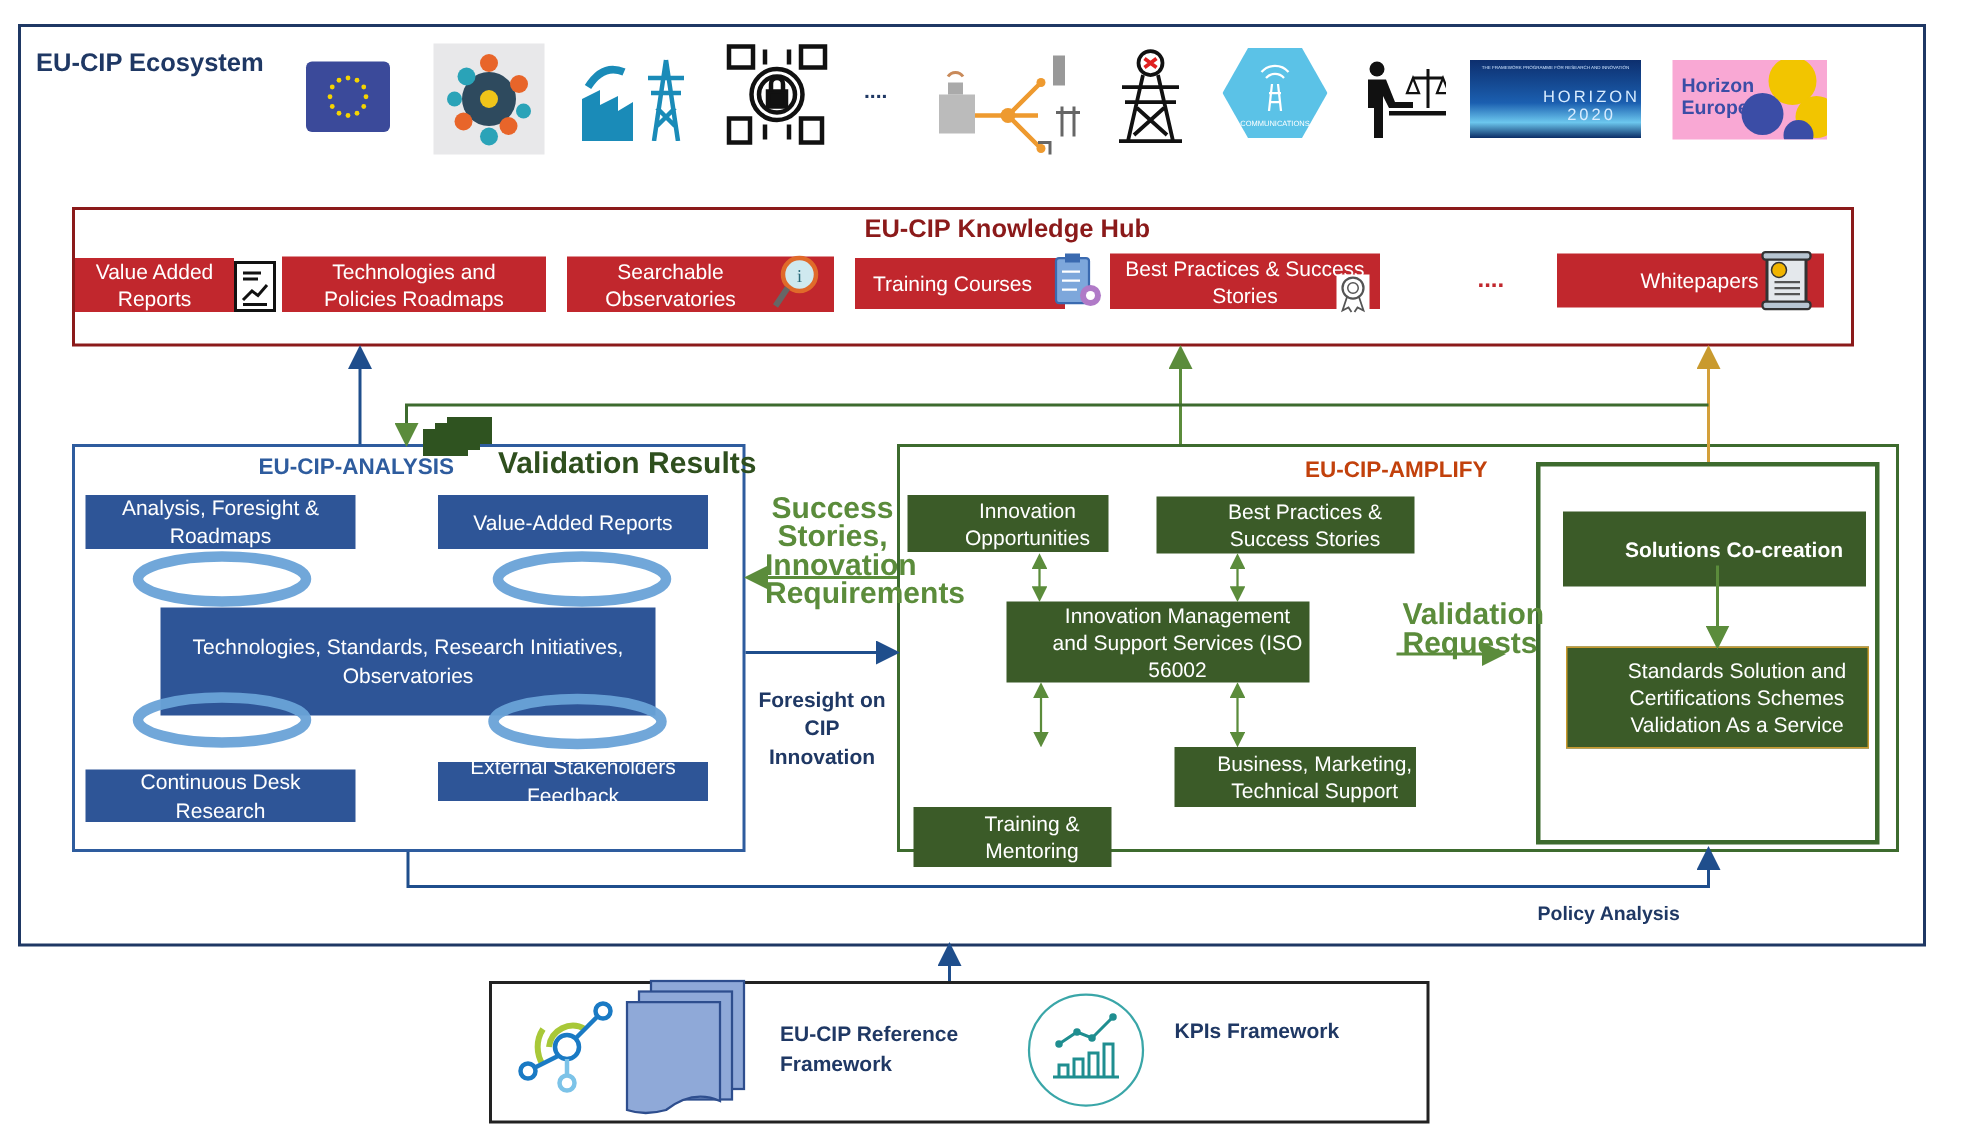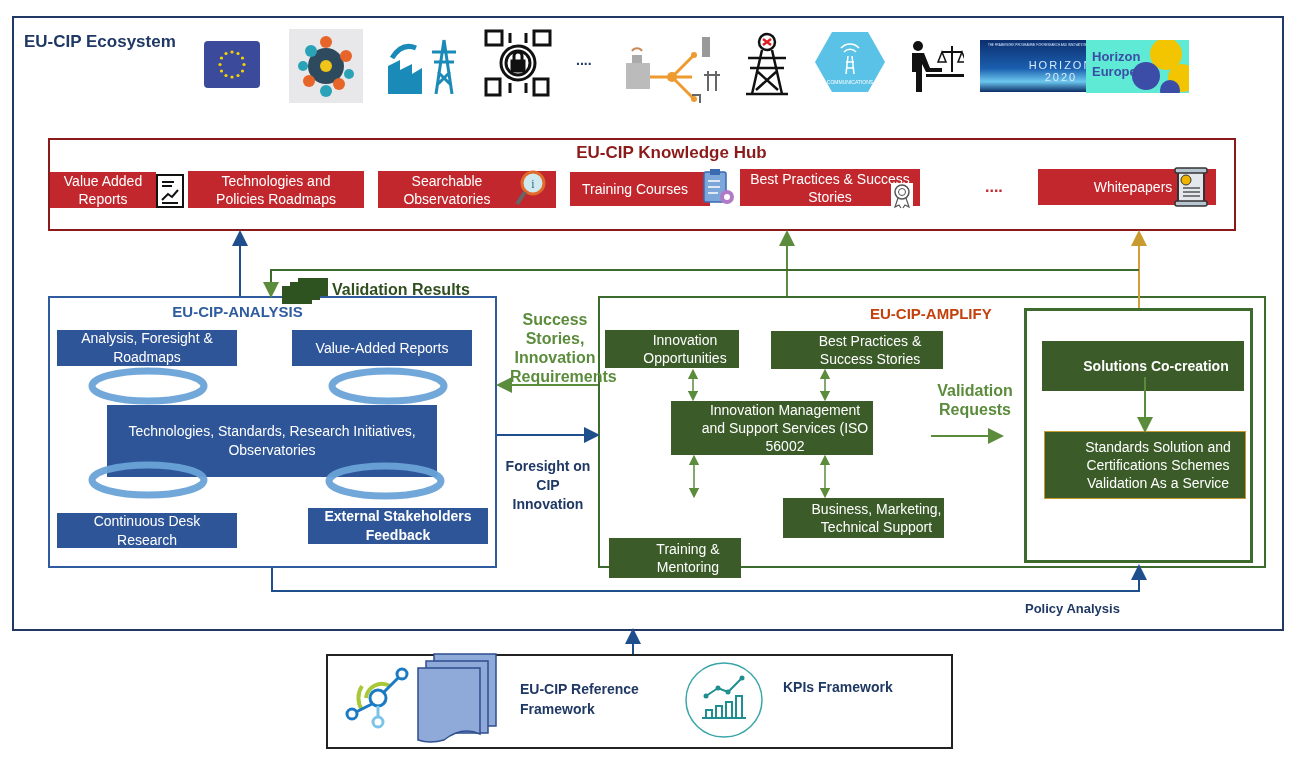--- a/index.html
+++ b/index.html
@@ -16,21 +16,21 @@
   .hub-dots { position: absolute; color: #c1272d; font-size: 16px; font-weight: bold; }
   #analysis { left: 48px; top: 296px; width: 449px; height: 272px; border: 2px solid #2e5c9e; }
   #analysis-title { left: 48px; top: 303px; width: 449px; text-align: center; font-size: 15px; font-weight: bold; color: #2e5c9e; padding-right: 70px; }
   .blue-box { position: absolute; background: #2e5597; color: #ffffff; font-size: 14px; text-align: center;
               display: flex; align-items: center; justify-content: center; line-height: 19px; }
   #amplify { left: 598px; top: 296px; width: 668px; height: 272px; border: 2.5px solid #3d6b2e; }
   #amplify-title { left: 870px; top: 305px; font-size: 15px; font-weight: bold; color: #c2410c; }
   #validation-box { left: 1024px; top: 308px; width: 229px; height: 255px; border: 3px solid #3d6b2e; }
   .green-box { position: absolute; background: #3b5b28; color: #ffffff; font-size: 14px; text-align: center;
                display: flex; align-items: center; justify-content: center; line-height: 18px; padding-left: 26px; }
-  .label-green { position: absolute; color: #5b8c3b; font-size: 16px; font-weight: bold; text-align: center; line-height: 19px; }
+  .label-green { position: absolute; color: #5b8c3b; font-size: 20px; font-weight: bold; text-align: center; line-height: 19px; margin-top: 20px; }
   .label-blue { position: absolute; color: #1f3864; font-size: 14px; font-weight: bold; text-align: center; line-height: 19px; }
   #ref-box { left: 326px; top: 654px; width: 627px; height: 95px; border: 2.5px solid #222; }
   .ref-label { position: absolute; color: #1f3864; font-size: 14px; font-weight: bold; line-height: 20px; }
   svg.overlay { position: absolute; left: 0; top: 0; pointer-events: none; }
 </style>
 </head>
 <body>
 
 <div id="ecosystem" class="abs"></div>
 <div id="eco-title" class="abs">EU-CIP Ecosystem</div>
@@ -127,21 +127,21 @@
     <path d="M4 13 H16 L22 28 H34 V32 H18 L14 24 V52 H8 V32 H4 Z"></path>
     <path d="M18 34 H56 V37 H18 Z"></path>
     <path d="M44 6 V32 M34 12 H54" stroke="#111" stroke-width="2"></path>
     <path d="M34 12 L30 22 H38 Z M54 12 L50 22 H58 Z" fill="none" stroke="#111" stroke-width="1.5"></path>
   </svg>
 </div>
 <div class="logo" style="left:980px;top:40px;width:114px;height:52px;background:linear-gradient(180deg,#0d2f6e 0%,#1b5fb0 55%,#6cc7ee 80%,#0b2d66 100%);overflow:hidden;">
   <div style="color:#cfe4ff;font-size:3px;text-align:center;margin-top:3px;white-space:nowrap;">THE FRAMEWORK PROGRAMME FOR RESEARCH AND INNOVATION</div>
   <div style="color:#d8ecff;font-size:11px;letter-spacing:2px;text-align:center;margin-top:12px;padding-left:48px;">HORIZON 2020</div>
 </div>
-<div class="logo" style="left:1086px;top:40px;width:103px;height:53px;background:#5eead4;overflow:hidden;">
+<div class="logo" style="left:1115px;top:40px;width:103px;height:53px;background:#f9a8d4;overflow:hidden;">
   <svg width="103" height="53" style="position:absolute;left:0;top:0;">
     <circle cx="80" cy="14" r="16" fill="#f2c500"></circle>
       <circle cx="96" cy="38" r="14" fill="#f2c500"></circle>
     <circle cx="60" cy="36" r="14" fill="#3b4da6"></circle>
       <circle cx="84" cy="50" r="10" fill="#3b4da6"></circle>
   </svg>
   <div style="position:absolute;left:6px;top:9px;width:48px;color:#3b4da6;font-size:13px;font-weight:bold;line-height:15px;">Horizon Europe</div>
 </div>
 
 <div id="hub" class="abs"></div>
@@ -213,21 +213,21 @@
 </div>
 <div class="blue-box" style="left:292px;top:330px;width:180px;height:36px;">
   <span>Value-Added Reports</span>
 </div>
 <div class="blue-box" style="left:107px;top:405px;width:330px;height:72px;">
   <span style="width:310px;">Technologies, Standards, Research Initiatives, Observatories</span>
 </div>
 <div class="blue-box" style="left:57px;top:513px;width:180px;height:35px;">
   <span style="width:140px;">Continuous Desk Research</span>
 </div>
-<div class="blue-box" style="left:308px;top:508px;width:180px;height:36px;font-weight:bold;">
+<div class="blue-box" style="left:292px;top:508px;width:180px;height:26px;">
   <span style="width:160px;">External Stakeholders Feedback</span>
 </div>
 
 <div id="amplify" class="abs"></div>
 <div id="amplify-title" class="abs">EU-CIP-AMPLIFY</div>
 <div class="green-box" style="left:605px;top:330px;width:134px;height:38px;">
   <span style="width:100px;">Innovation Opportunities</span>
 </div>
 <div class="green-box" style="left:771px;top:331px;width:172px;height:38px;">
   <span style="width:130px;">Best Practices &amp; Success Stories</span>

